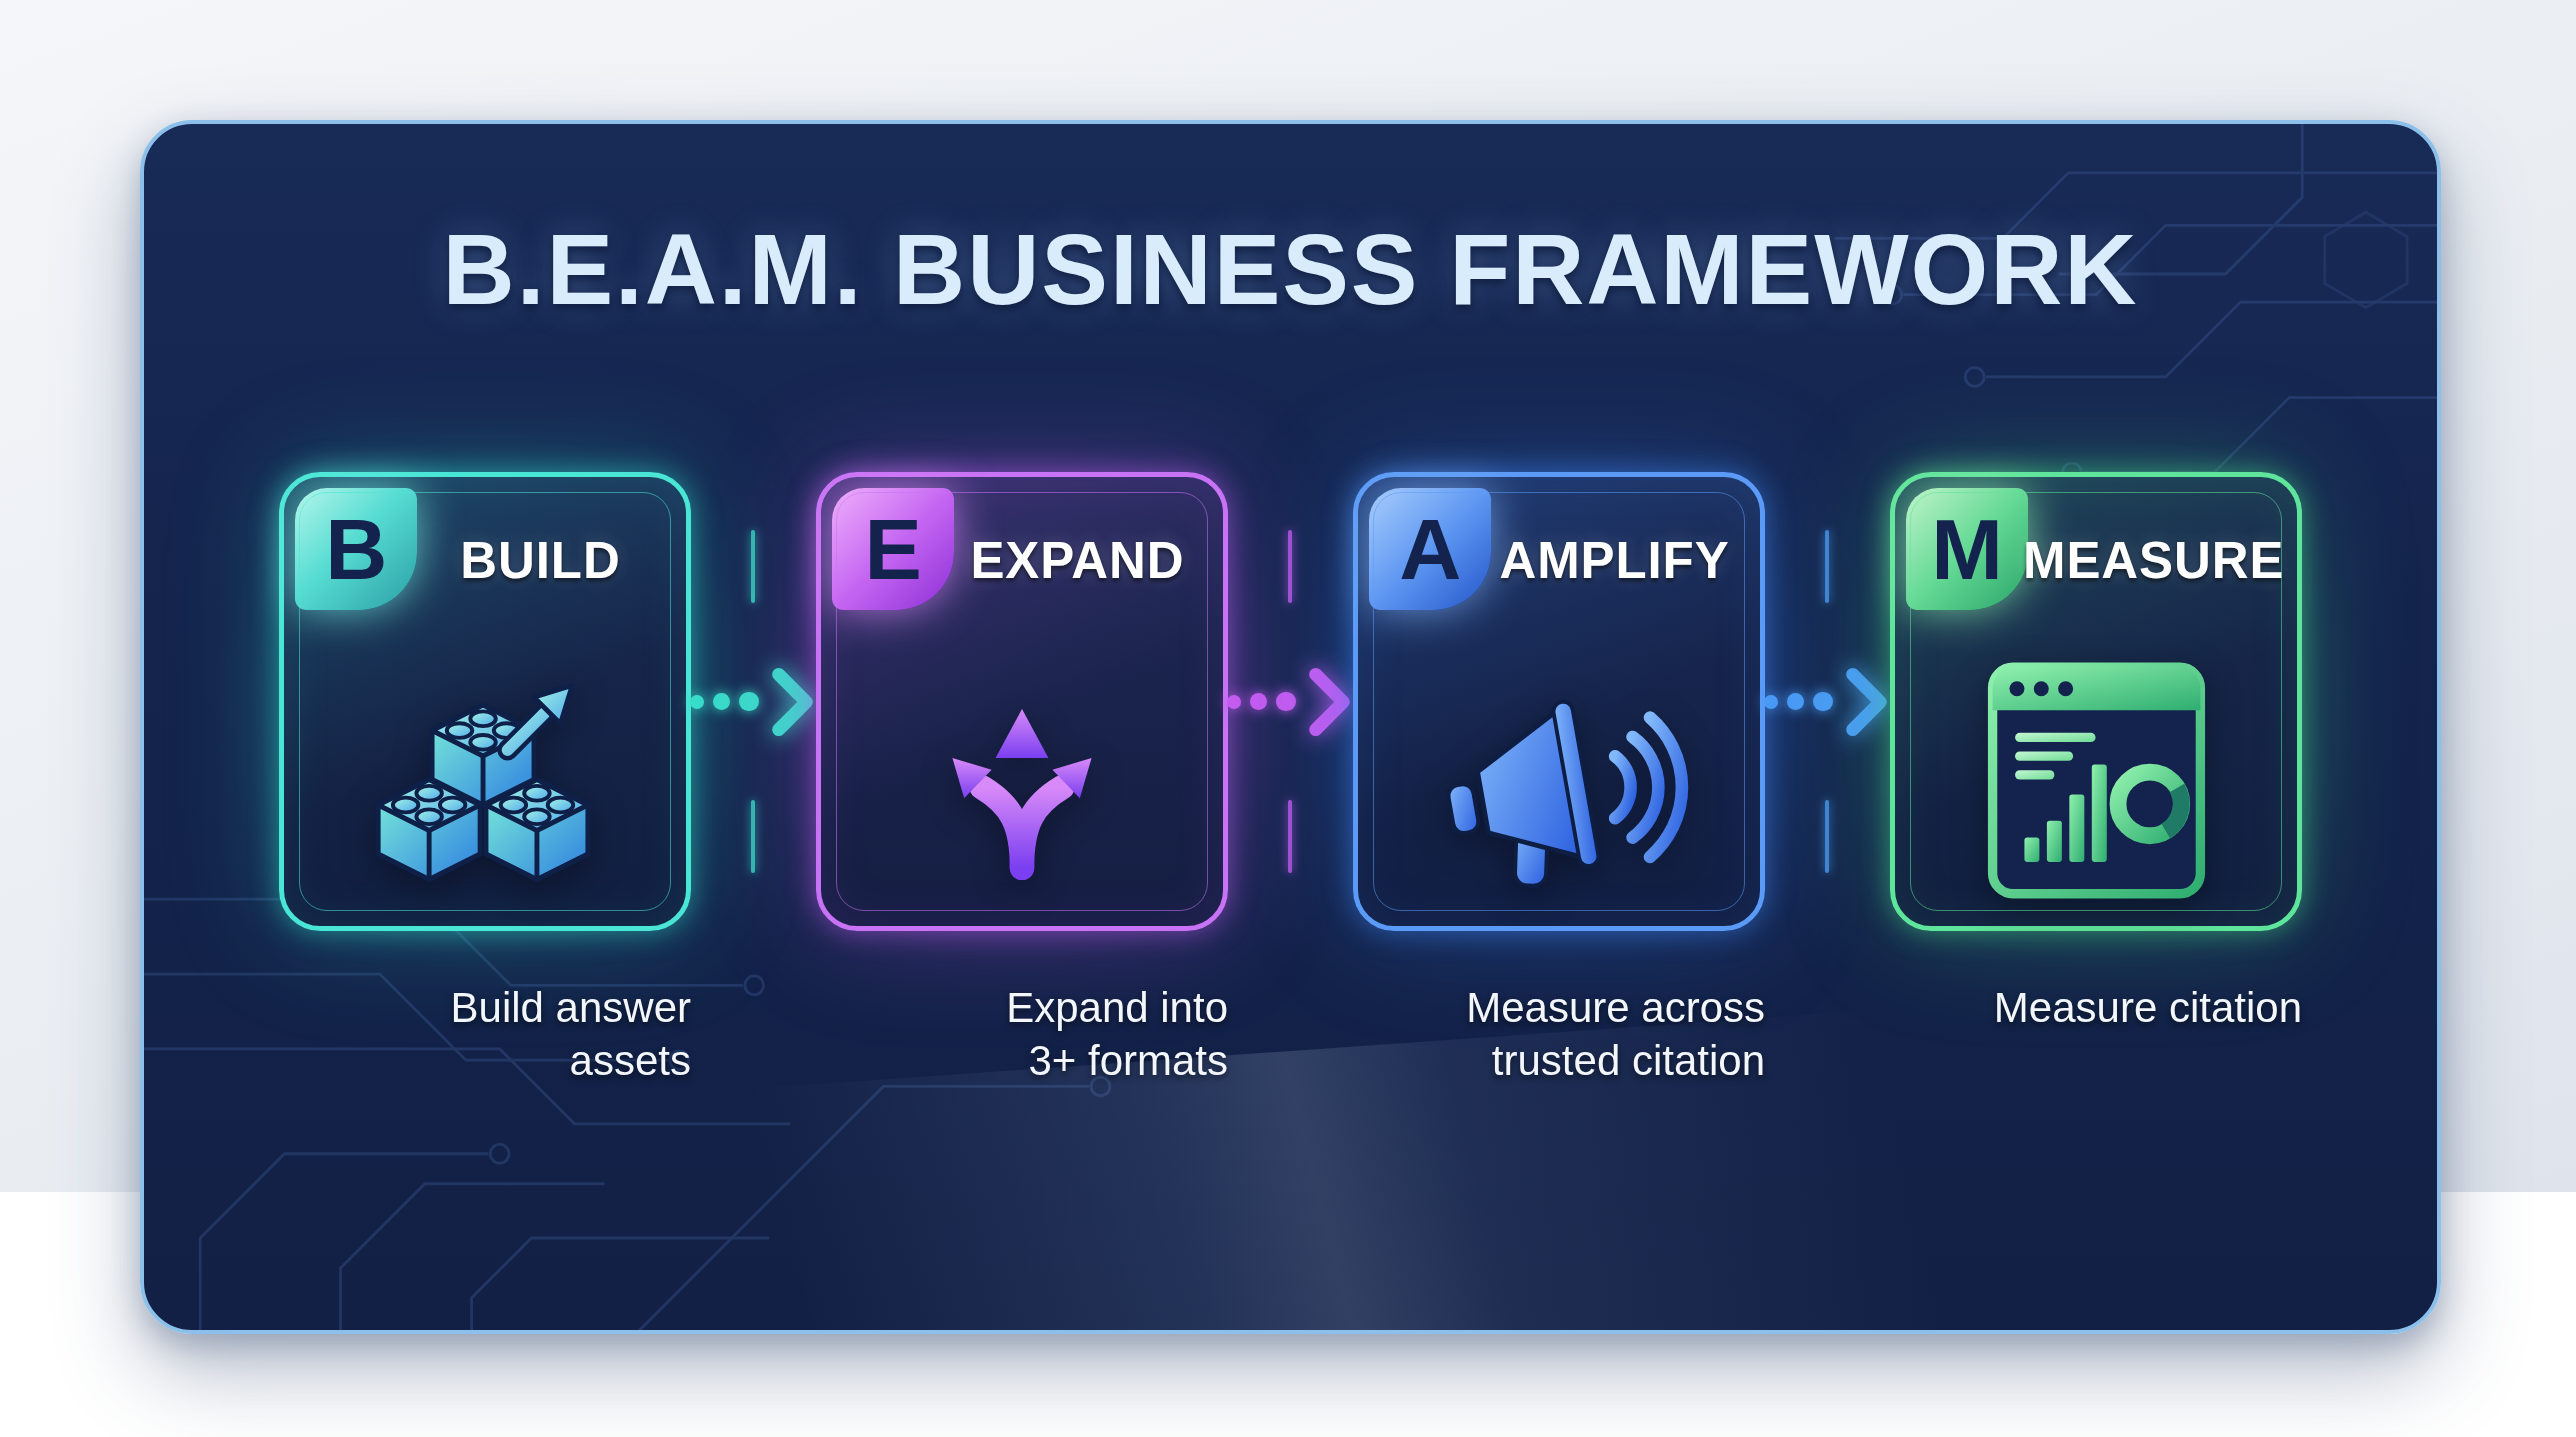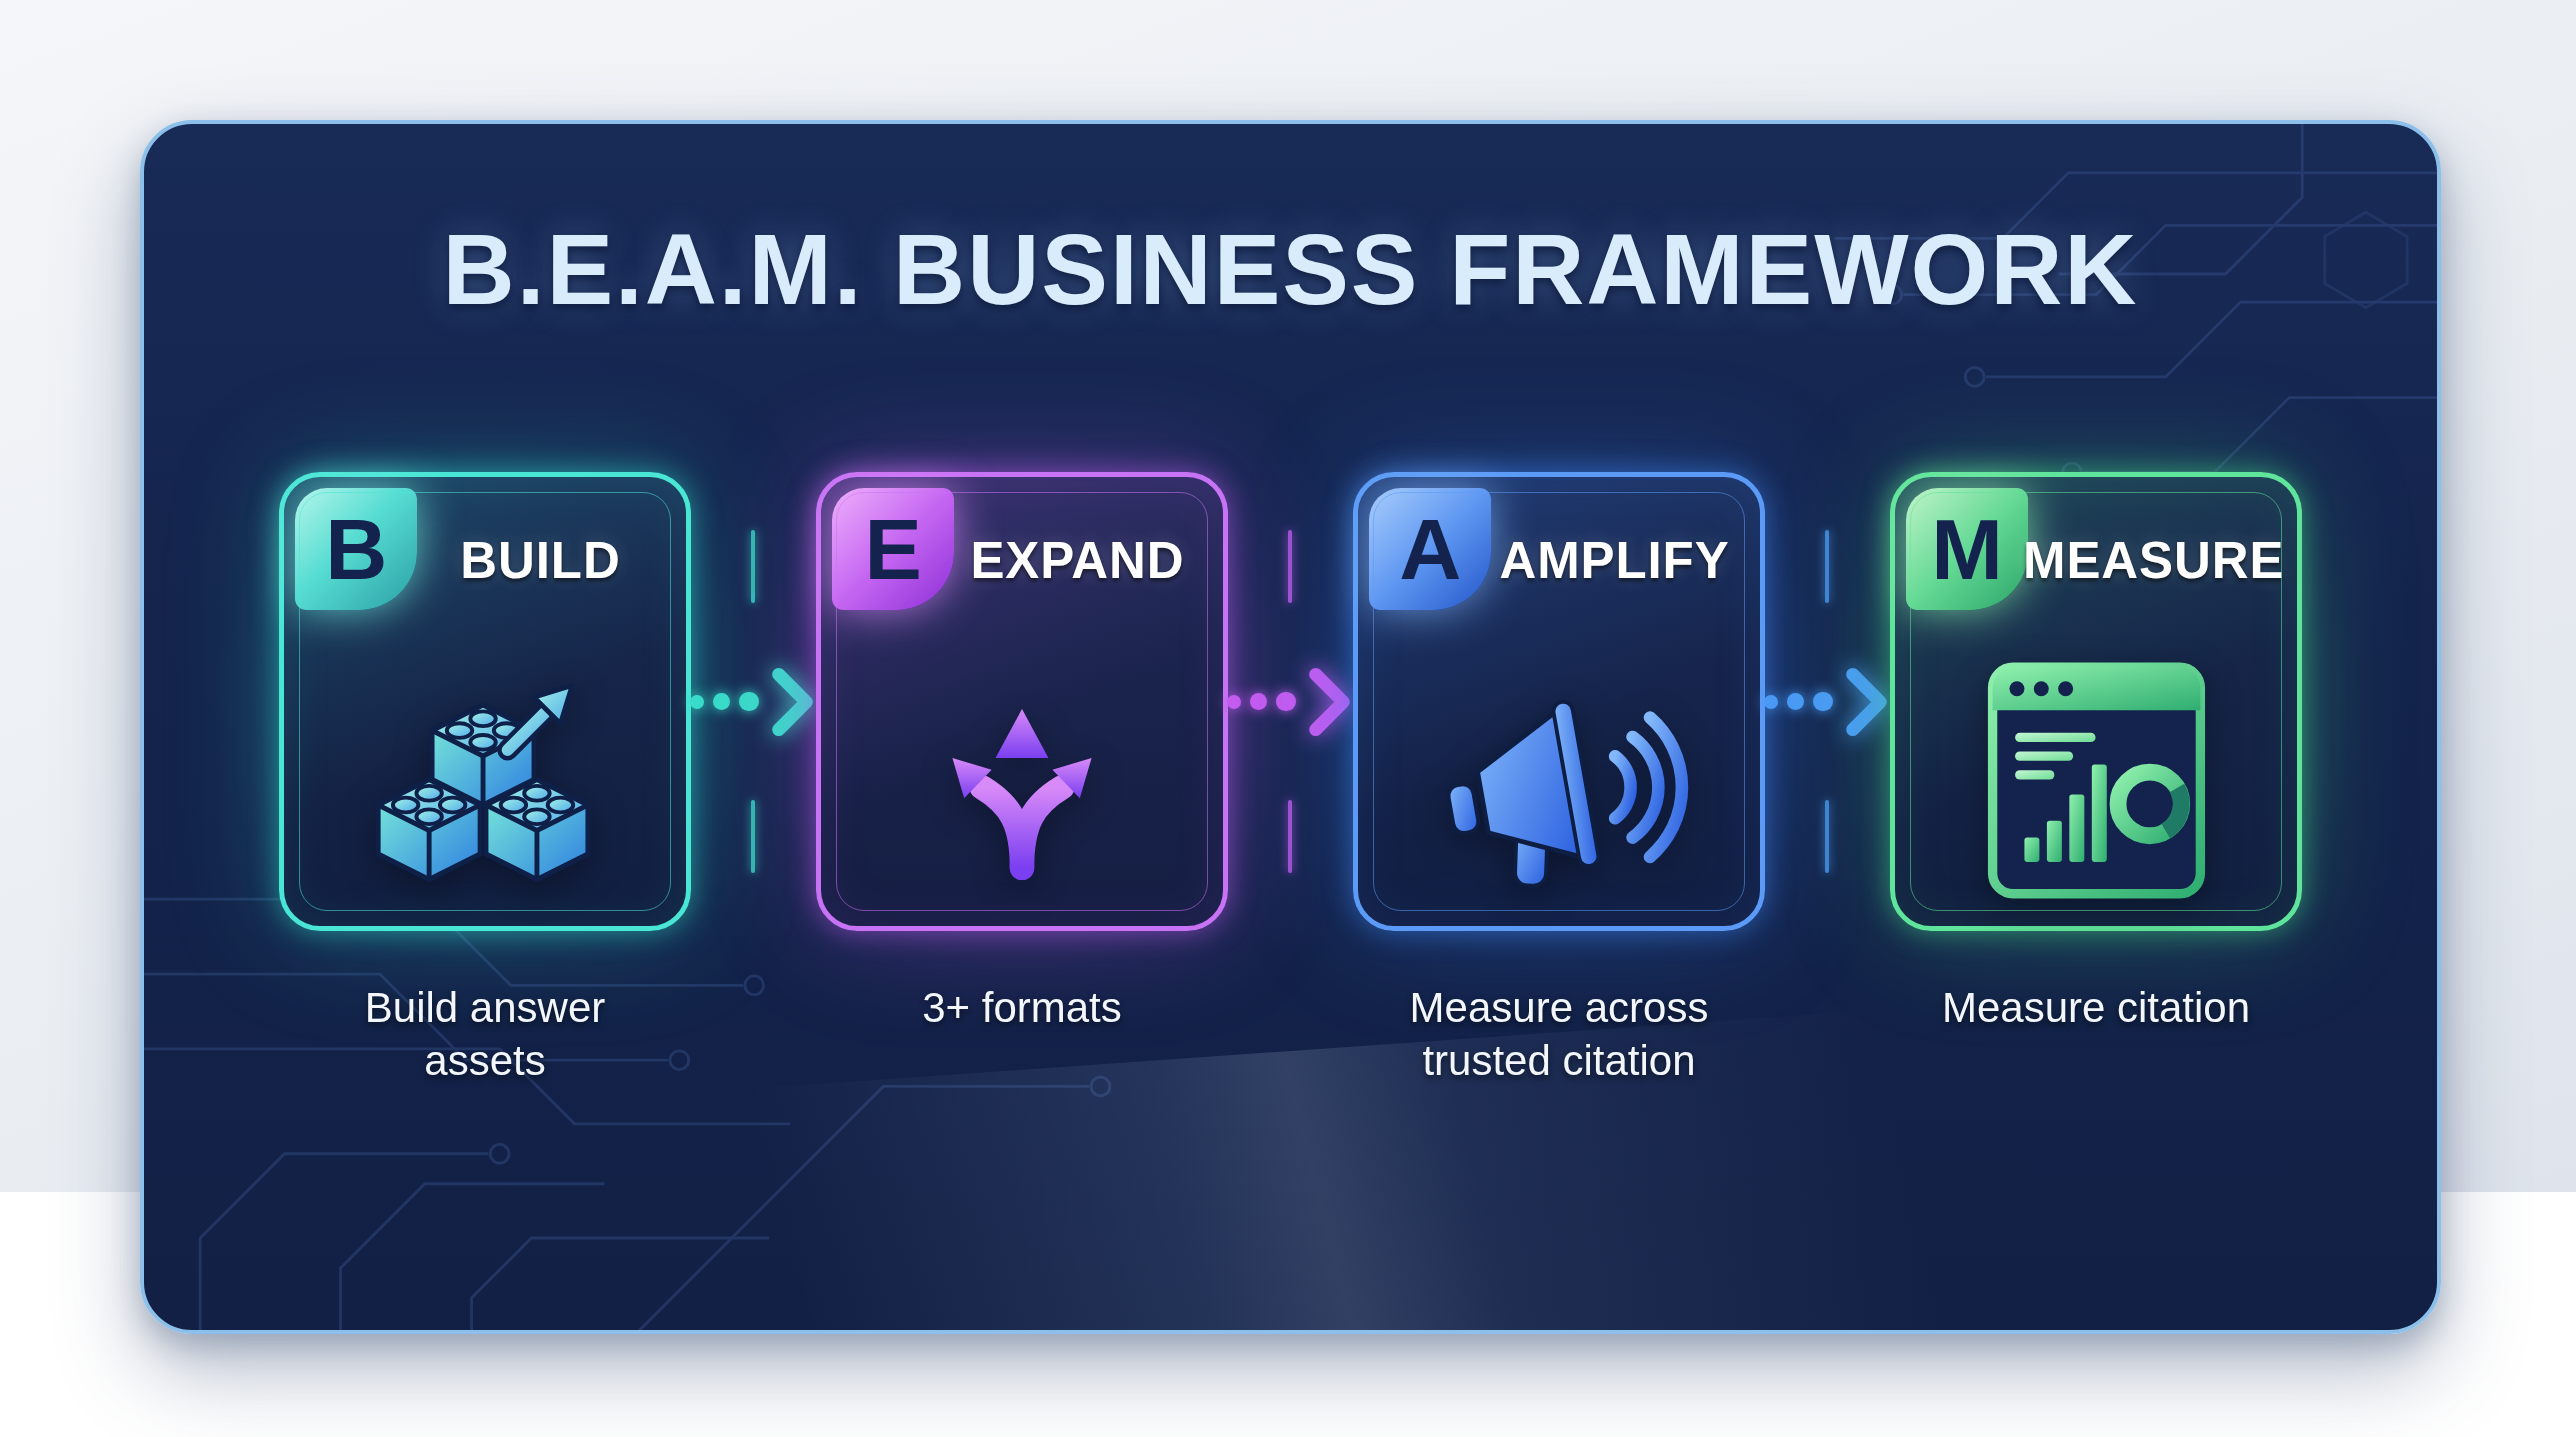--- a/index.html
+++ b/index.html
@@ -22,21 +22,21 @@
   .halo.h-expand {left:513px;top:212px;background:radial-gradient(closest-side,rgba(190,92,240,.22),rgba(190,92,240,.06) 55%,transparent 75%);}
   .halo.h-amplify{left:1050px;top:212px;background:radial-gradient(closest-side,rgba(61,134,242,.20),rgba(61,134,242,.06) 55%,transparent 75%);}
   .halo.h-measure{left:1588px;top:212px;background:radial-gradient(closest-side,rgba(67,215,135,.18),rgba(67,215,135,.05) 55%,transparent 75%);}
   
   .page-title{position:absolute;top:90px;left:0;right:0;text-align:center;
     font-size:100px;font-weight:700;letter-spacing:1.9px;line-height:1.1;color:#d9ecfc;
     text-shadow:0 3.7px 9.4px rgba(4,16,44,.65),0 0 34px rgba(150,200,255,.30);}
   
   .steps-row{position:absolute;top:348px;left:0;right:0;display:flex;justify-content:center;}
   .caps-row{position:absolute;top:858px;left:0;right:0;display:flex;justify-content:center;}
-  .cap{width:412px;text-align:center;font-size:42px;line-height:1.26;font-weight:500;
+  .cap{width:412px;text-align:right;font-size:42px;line-height:1.26;font-weight:500;
     color:#f3f7fc;text-shadow:0 2.8px 6.6px rgba(0,0,0,.55);}
   .cap span{display:block;}
   .capgap{width:125px;}
   
   .step{position:relative;width:412px;height:459px;border-radius:41px;box-sizing:border-box;}
   .step::after{content:"";position:absolute;inset:15px;border-radius:28px;pointer-events:none;}
   .s-build{border:5.6px solid #49e6d6;
     background:linear-gradient(155deg,rgba(47,217,200,.17),rgba(13,24,51,.12) 55%),linear-gradient(180deg,#1b2c55,#121f42);
     box-shadow:0 0 28px rgba(47,217,200,.55),0 0 112px rgba(47,217,200,.28),inset 0 0 51px rgba(47,217,200,.10);}
   .s-build::after{border:1.9px solid rgba(73,230,214,.55);}
@@ -291,20 +291,21 @@
       </div>
     </div>
 
     <div class="caps-row">
       <div class="cap">
         <span>Build answer</span>
         <span>assets</span>
       </div>
       <div class="capgap"></div>
       <div class="cap">
+        <span>Expand into</span>
         <span>3+ formats</span>
       </div>
       <div class="capgap"></div>
       <div class="cap">
         <span>Measure across</span>
         <span>trusted citation</span>
       </div>
       <div class="capgap"></div>
       <div class="cap">
         <span>Measure citation</span>

